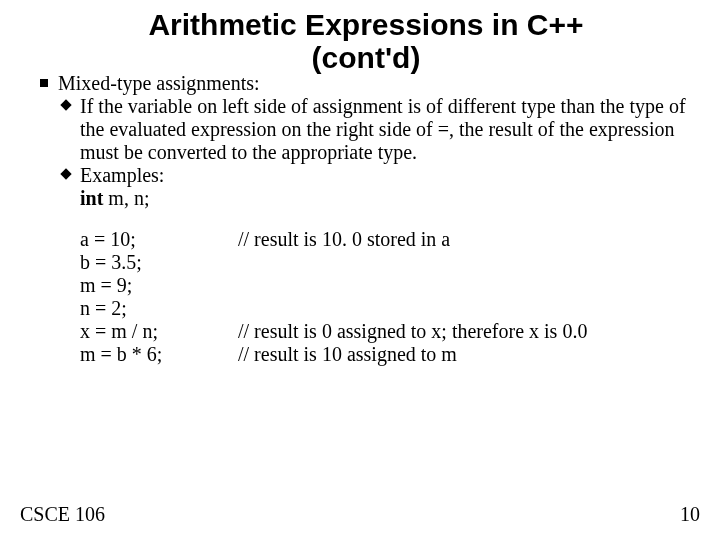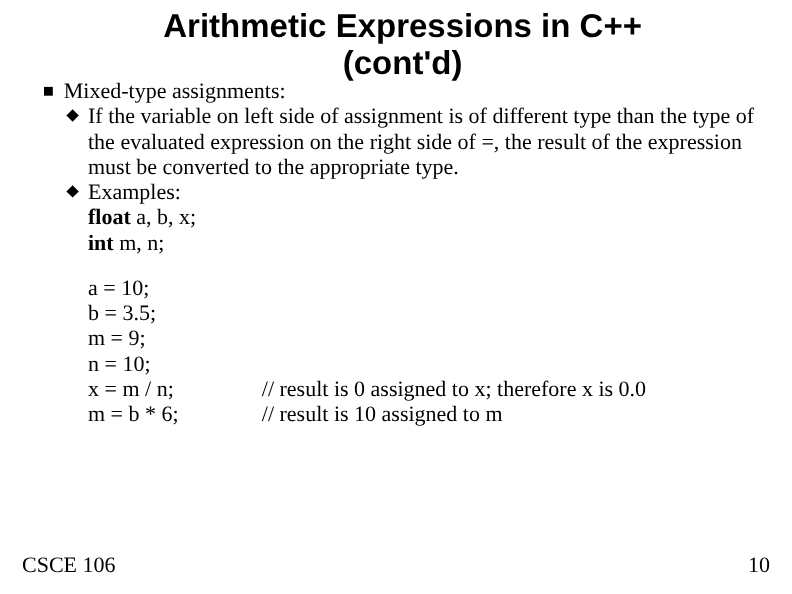--- a/index.html
+++ b/index.html
@@ -96,40 +96,38 @@
       <span class="diam"></span>
       <span>If the variable on left side of assignment is of different type than the type of the evaluated expression on the right side of =, the result of the expression must be converted to the appropriate type.</span>
     </div>
 
     <div class="lvl2">
       <span class="diam"></span>
       <span>Examples:</span>
     </div>
 
     <div class="decl">
-      <b>float</b><span> a, b, x;</span>
-    </div>
-    <div class="decl">
       <b>int</b><span> m, n;</span>
     </div>
 
     <div class="codeblk">
       <div class="coderow">
         <div class="codeL">a = 10;</div>
+        <div class="codeR">// result is 10. 0 stored in a</div>
       </div>
       <div class="coderow">
         <div class="codeL">b = 3.5;</div>
         <div class="codeR"></div>
       </div>
       <div class="coderow">
         <div class="codeL">m = 9;</div>
         <div class="codeR"></div>
       </div>
       <div class="coderow">
-        <div class="codeL">n = 10;</div>
+        <div class="codeL">n = 2;</div>
         <div class="codeR"></div>
       </div>
       <div class="coderow">
         <div class="codeL">x = m / n;</div>
         <div class="codeR">// result is 0 assigned to x; therefore x is 0.0</div>
       </div>
       <div class="coderow">
         <div class="codeL">m = b * 6;</div>
         <div class="codeR">// result is 10 assigned to m</div>
       </div>

